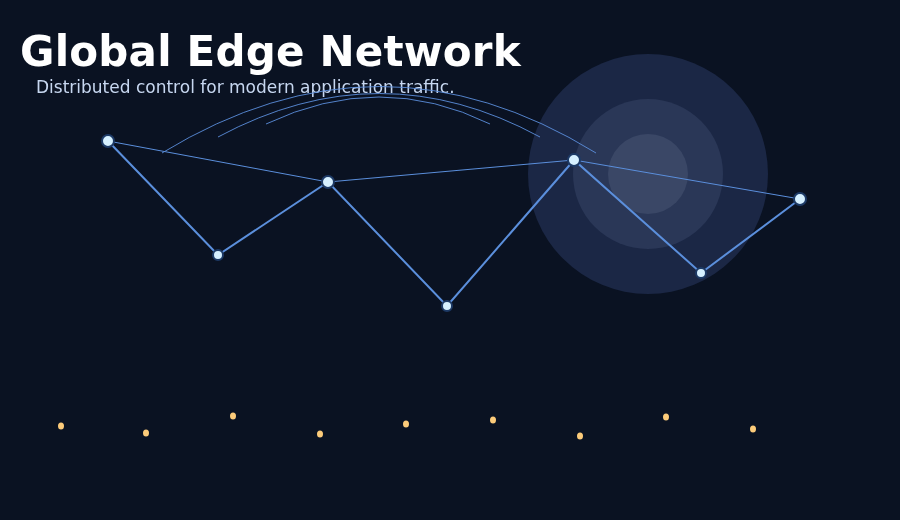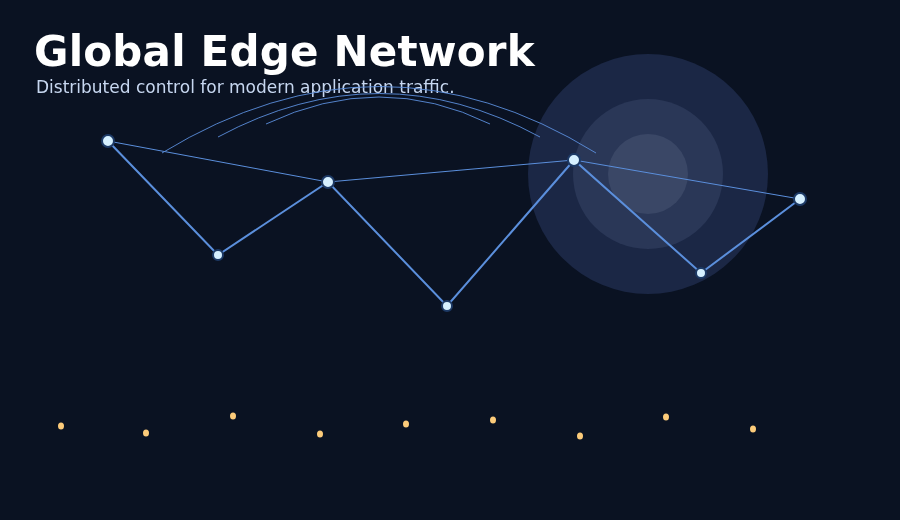--- a/index.html
+++ b/index.html
@@ -1,17 +1,17 @@
 <!DOCTYPE html>
 <html><head>
   <meta charset="utf-8">
   <style>
     html, body { margin: 0; padding: 0; }
     body { width: 900px; height: 520px; background: #0a1222; overflow: hidden; position: relative; }
-    .title { position: absolute; left: 34px; top: 26px; margin: 0; font-family: "DejaVu Sans", sans-serif; font-weight: bold; font-size: 42px; color: #ffffff; letter-spacing: 0.2px; line-height: 52px; }
+    .title { position: absolute; left: 20px; top: 26px; margin: 0; font-family: "DejaVu Sans", sans-serif; font-weight: bold; font-size: 42px; color: #ffffff; letter-spacing: 0.2px; line-height: 52px; }
     .subtitle { position: absolute; left: 36px; top: 76px; margin: 0; font-family: "DejaVu Sans", sans-serif; font-size: 17px; color: #c7d7f0; line-height: 22px; }
     svg.scene { position: absolute; left: 0; top: 0; }
   </style>
 </head>
 <body>
 
 <h1 class="title">Global Edge Network</h1>
 <p class="subtitle">Distributed control for modern application traffic.</p>
 
 <svg class="scene" width="900" height="520" viewBox="0 0 900 520">

